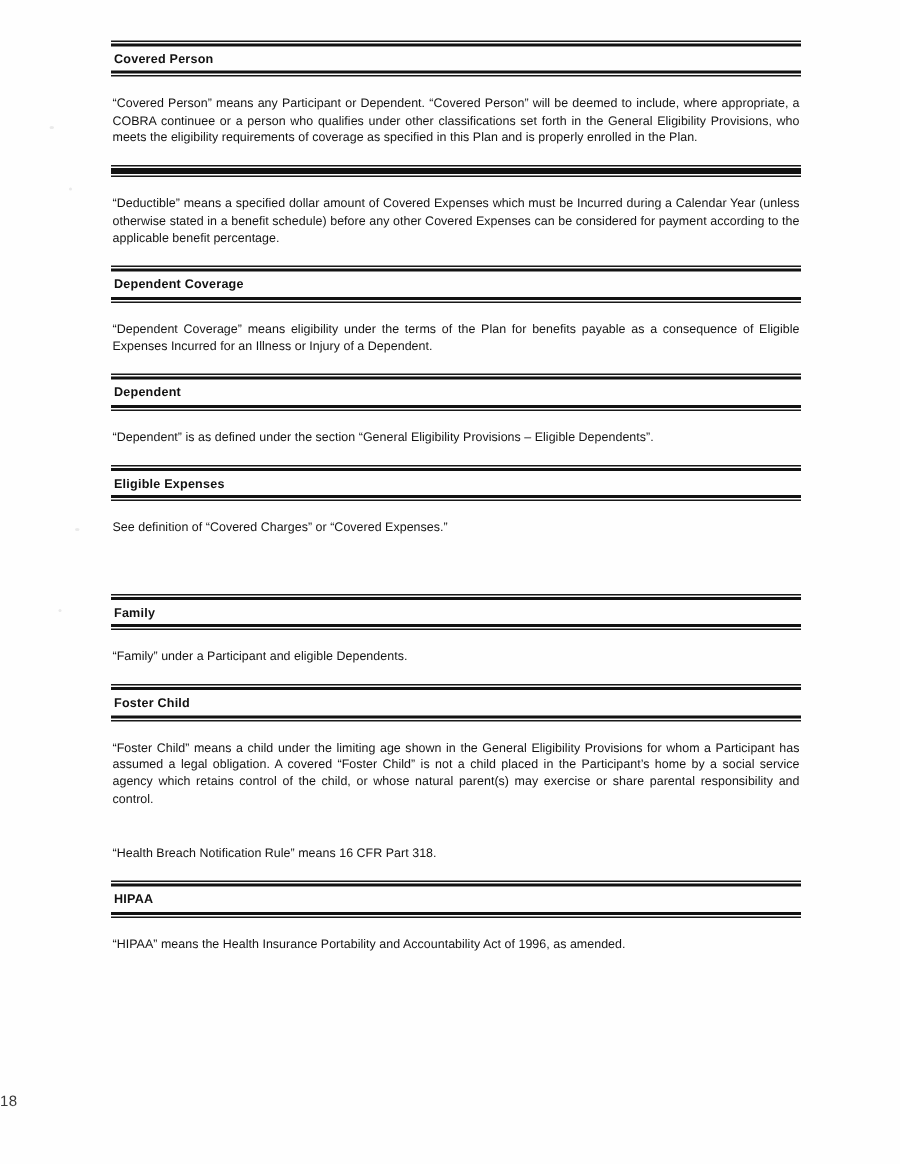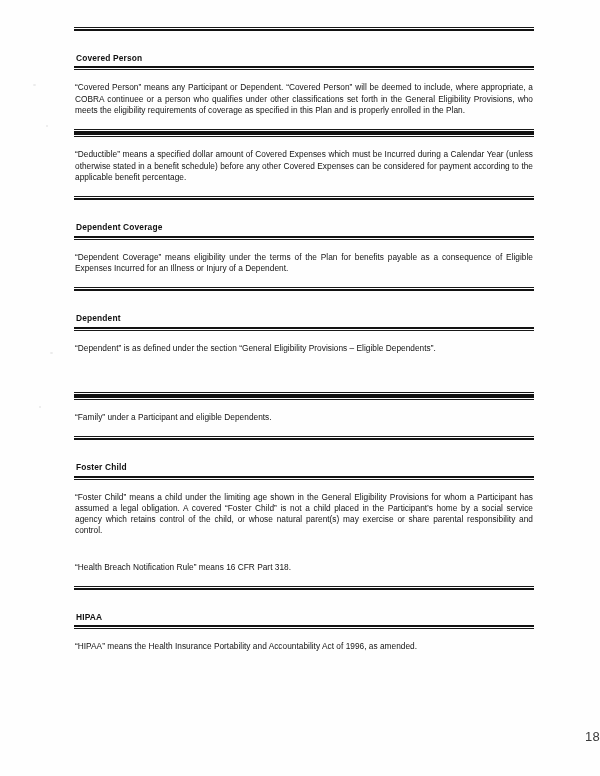--- a/index.html
+++ b/index.html
@@ -70,21 +70,20 @@
   }
 
   .entry-title {
     font-size: 8.4px;
     font-weight: bold;
     letter-spacing: 0.15px;
     line-height: 1;
     padding: 4px 0 4px 2px;
     color: #111111;
     white-space: nowrap;
-    margin-top: 19px;
   }
 
   .entry-body {
     font-size: 8.3px;
     line-height: 11.3px;
     text-align: justify;
     color: #131313;
     padding: 0 1px 0 1px;
     margin: 0;
     letter-spacing: 0.02px;
@@ -92,22 +91,22 @@
 
   
   .gap-before-body { height: 12px; }
   .gap-after-body  { height: 13px; }
 
   .page-number {
     position: absolute;
     left: 0;
     top: 729px;
     width: 600px;
-    text-align: right;
-    font-size: 13px;
+    text-align: left;
+    font-size: 10px;
     color: #3a3a3a;
     letter-spacing: 0.3px;
   }
 
   
   .speckle {
     position: absolute;
     background: #d8d8d8;
     border-radius: 50%;
     opacity: .55;
@@ -190,30 +189,49 @@
             <div class="r-thick"></div>
             <div class="r-gap"></div>
             <div class="r-thin"></div>
           </div>
         </div>
         <div class="gap-before-body"></div>
         <p class="entry-body">“Dependent” is as defined under the section “General Eligibility Provisions – Eligible Dependents”.</p>
         <div class="gap-after-body"></div>
       </div>
       <div class="section">
-        <div class="gap-before-body"></div>
-        <div class="gap-after-body"></div>
-      </div>
-      <div class="section">
-        <div class="entry-head">
-          <div class="rule-top">
-            <div class="r-thin"></div>
-            <div class="r-gap"></div>
-            <div class="r-thick"></div>
-          </div>
+        <div class="entry-head">
+          <div class="rule-top">
+            <div class="r-thin"></div>
+            <div class="r-gap"></div>
+            <div class="r-thick"></div>
+          </div>
+          <div class="entry-title">Eligible Expenses</div>
+          <div class="rule-bottom">
+            <div class="r-thick"></div>
+            <div class="r-gap"></div>
+            <div class="r-thin"></div>
+          </div>
+        </div>
+        <div class="gap-before-body"></div>
+        <p class="entry-body">See definition of “Covered Charges” or “Covered Expenses.”</p>
+        <div class="gap-after-body"></div>
+      </div>
+      <div class="section">
+        <div class="gap-before-body"></div>
+        <div class="gap-after-body"></div>
+      </div>
+      <div class="section">
+        <div class="entry-head">
+          <div class="rule-top">
+            <div class="r-thin"></div>
+            <div class="r-gap"></div>
+            <div class="r-thick"></div>
+          </div>
+          <div class="entry-title">Family</div>
           <div class="rule-bottom">
             <div class="r-thick"></div>
             <div class="r-gap"></div>
             <div class="r-thin"></div>
           </div>
         </div>
         <div class="gap-before-body"></div>
         <p class="entry-body">“Family” under a Participant and eligible Dependents.</p>
         <div class="gap-after-body"></div>
       </div>

